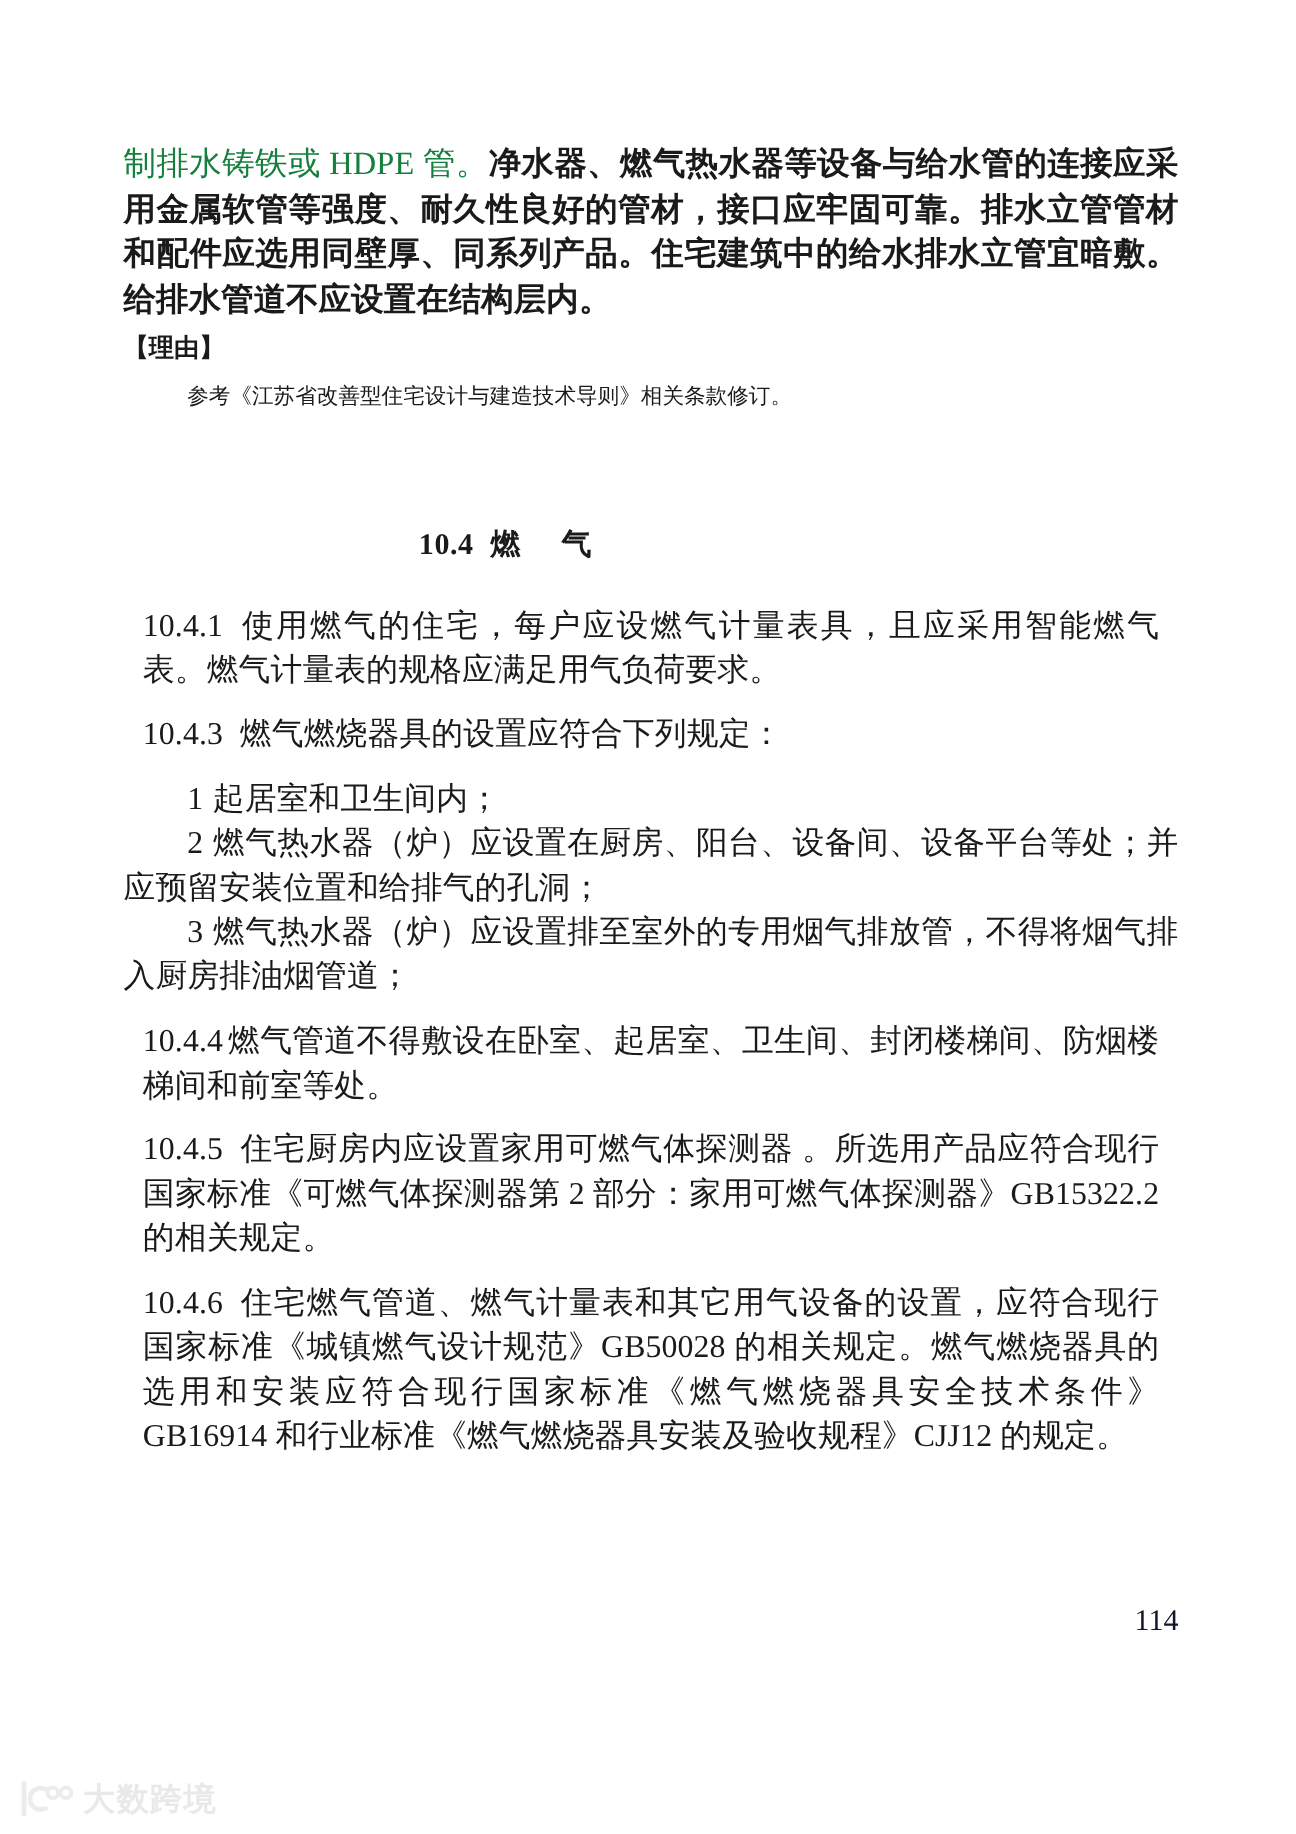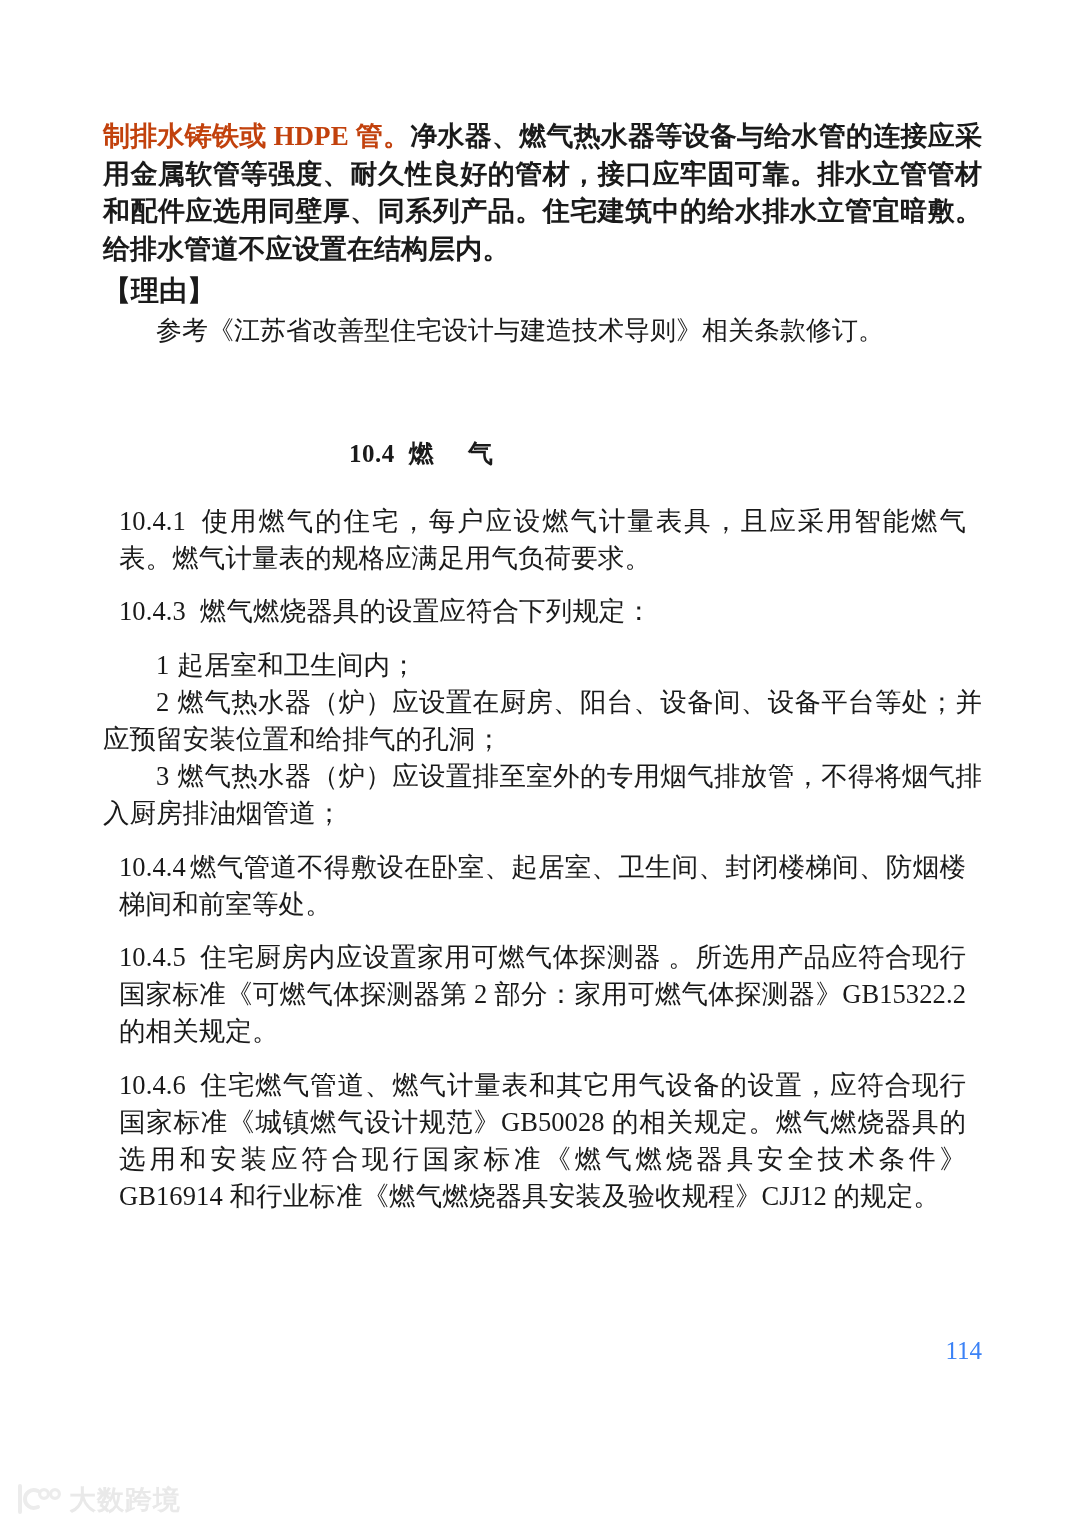--- a/index.html
+++ b/index.html
@@ -37,33 +37,33 @@
   }
 
   
   .para-revision {
     font-weight: bold;
     font-size: 27px;
     line-height: 37.5px;
     margin: 0 0 4px 0;
   }
   .red-lead {
-    color: #c2410c;
-    font-weight: bold;
+    color: #15803d;
+    font-weight: normal;
   }
 
   
   .reason-head {
-    font-size: 28px;
+    font-size: 21px;
     line-height: 37.2px;
     font-weight: bold;
     margin: 3px 0 0 0;
   }
   .reason-body {
-    font-size: 26px;
+    font-size: 18px;
     line-height: 37.2px;
     margin: 3px 0 0 0;
     text-indent: 53px;
   }
 
   
   .section-heading {
     position: absolute;
     left: 0;
     top: 437px;
@@ -107,21 +107,21 @@
   .subitem .sub-num { margin-right: 8px; }
 
   .strongword { font-weight: bold; }
 
   
   .page-number {
     position: absolute;
     right: 98px;
     top: 1337px;
     font-size: 25px;
-    color: #3b82f6;
+    color: #0f172a;
   }
 
   
   .watermark {
     position: absolute;
     left: 14px;
     top: 1482px;
     display: flex;
     align-items: center;
     gap: 7px;

